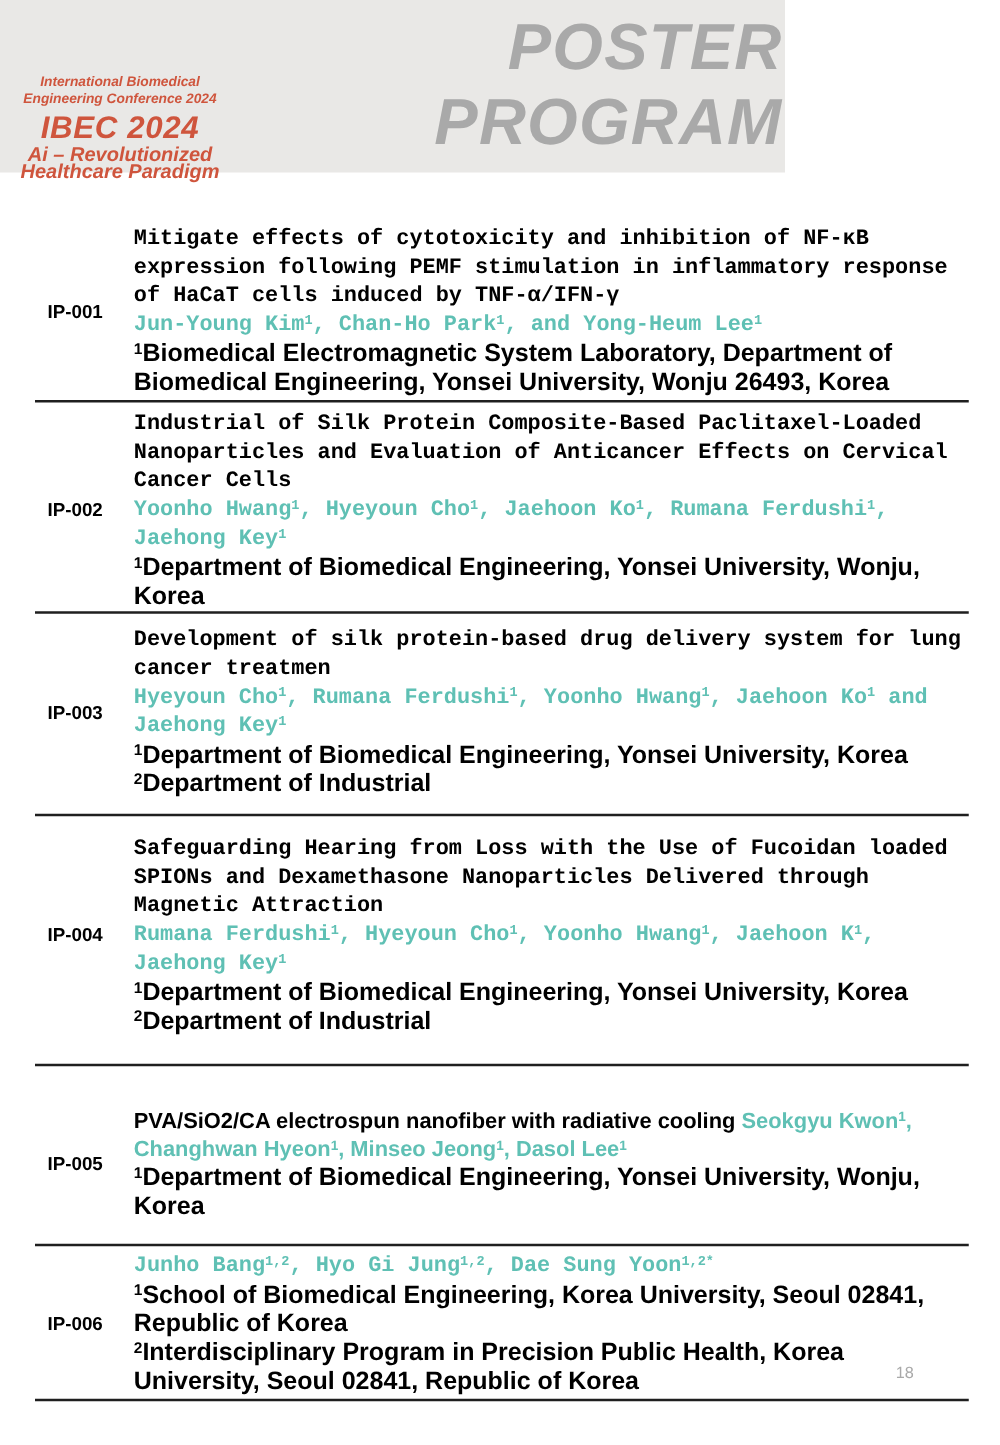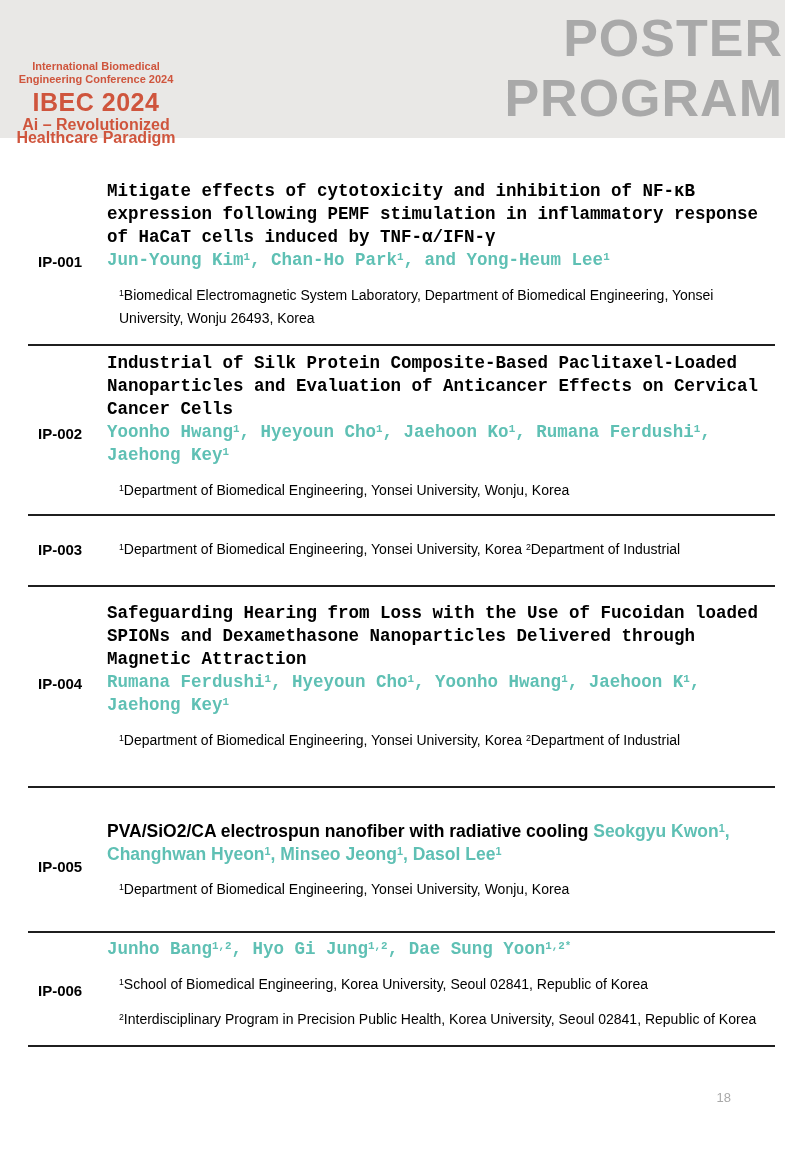--- a/index.html
+++ b/index.html
@@ -4,21 +4,21 @@
 <style>
   html,body{margin:0;padding:0;}
   body{
     width:800px;height:1156px;background:#ffffff;overflow:hidden;
     font-family:"Liberation Sans","DejaVu Sans",sans-serif;
     -webkit-font-smoothing:antialiased;
   }
   .page{position:relative;width:800px;height:1156px;background:#ffffff;}
 
   
-  .header{position:relative;width:785px;height:138px;background:#e9e8e6;}
+  .header{position:relative;width:628px;height:138px;background:#e9e8e6;font-style:italic;}
   .logo{position:absolute;left:10px;top:60px;width:172px;text-align:center;
         color:#cf553d;font-weight:bold;}
   .logo-top{font-size:11px;line-height:13px;}
   .logo-name{font-size:25px;line-height:27px;margin:3px 0 2px;letter-spacing:0.5px;}
   .logo-tagline{font-size:16px;line-height:13px;}
   .page-title{position:absolute;right:2px;top:8px;text-align:right;
         font-size:52px;line-height:60px;font-weight:bold;color:#a9a9a9;letter-spacing:1px;}
 
   
   .entries{width:800px;}
@@ -26,21 +26,21 @@
     display:flex;align-items:center;
     margin:0 25px 0 28px;
     border-bottom:2px solid #1f1f1f;
   }
   .entry-id{flex:none;width:79px;box-sizing:border-box;padding-left:10px;
     font-size:15px;font-weight:bold;color:#000;}
   .entry-content{flex:1;min-width:0;}
   .entry-main{margin:0;font-size:17.5px;line-height:23px;font-weight:bold;color:#000;}
   .entry-main .authors{color:#5fc0b4;}
   .stacked .title,.stacked .authors{display:block;font-family:Liberation Mono, monospace;}
-  .affil{margin:12px;font-size:14px;line-height:23px;font-weight:normal;color:#000;}
+  .affil{margin:0;font-size:20px;line-height:23px;font-weight:bold;color:#000;}
   sup{font-size:0.62em;line-height:0;vertical-align:baseline;position:relative;top:-0.45em;}
 
   
   .row-1{padding:42px 0 2px;}
   .row-2{padding:6px 0 0;}
   .row-3{padding:10px 0 12px;}
   .row-4{padding:15px 0 22px;}
   .row-5{padding:32px 0 18px;}
   .row-6{padding:5px 0 2px;}
 
@@ -86,20 +86,24 @@
             <span class="authors">Yoonho Hwang<sup>1</sup>, Hyeyoun Cho<sup>1</sup>, Jaehoon Ko<sup>1</sup>, Rumana Ferdushi<sup>1</sup>, Jaehong Key<sup>1</sup></span>
           </p>
       <div>
             <p class="affil"><sup>1</sup>Department of Biomedical Engineering, Yonsei University, Wonju, Korea</p>
           </div>
     </div>
   </div>
       <div class="entry-row row-3">
     <div class="entry-id">IP-003</div>
     <div class="entry-content">
+      <p class="entry-main stacked">
+            <span class="title">Development of silk protein-based drug delivery system for lung cancer treatmen</span>
+            <span class="authors">Hyeyoun Cho<sup>1</sup>, Rumana Ferdushi<sup>1</sup>, Yoonho Hwang<sup>1</sup>, Jaehoon Ko<sup>1</sup> and Jaehong Key<sup>1</sup></span>
+          </p>
       <div>
             <p class="affil"><sup>1</sup>Department of Biomedical Engineering, Yonsei University, Korea <sup>2</sup>Department of Industrial</p>
           </div>
     </div>
   </div>
       <div class="entry-row row-4">
     <div class="entry-id">IP-004</div>
     <div class="entry-content">
       <p class="entry-main stacked">
             <span class="title">Safeguarding Hearing from Loss with the Use of Fucoidan loaded SPIONs and Dexamethasone Nanoparticles Delivered through Magnetic Attraction</span>

